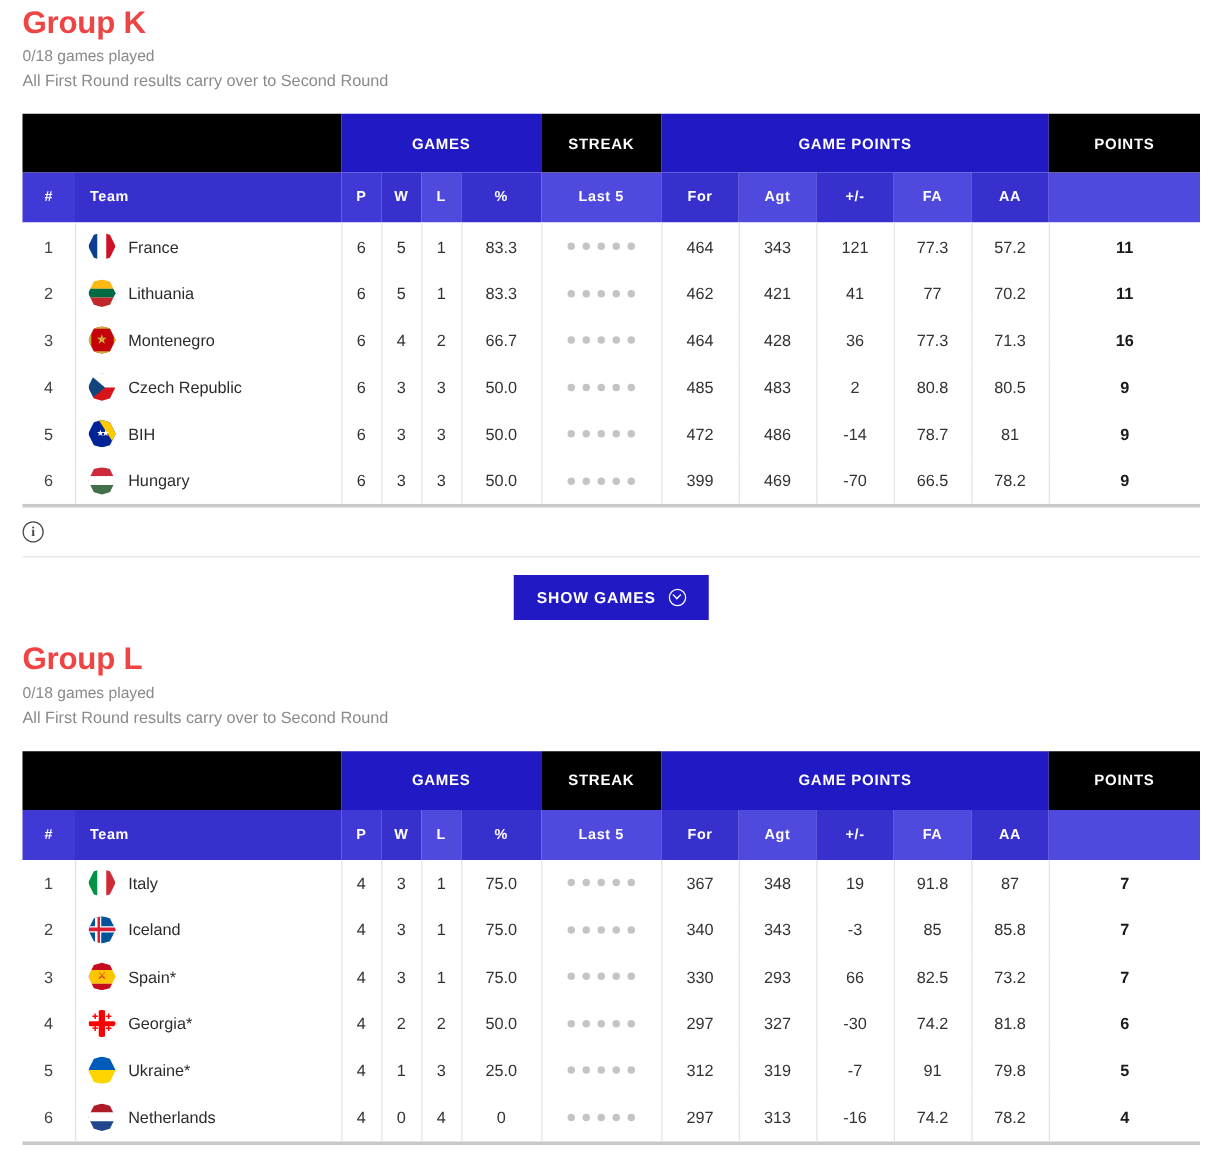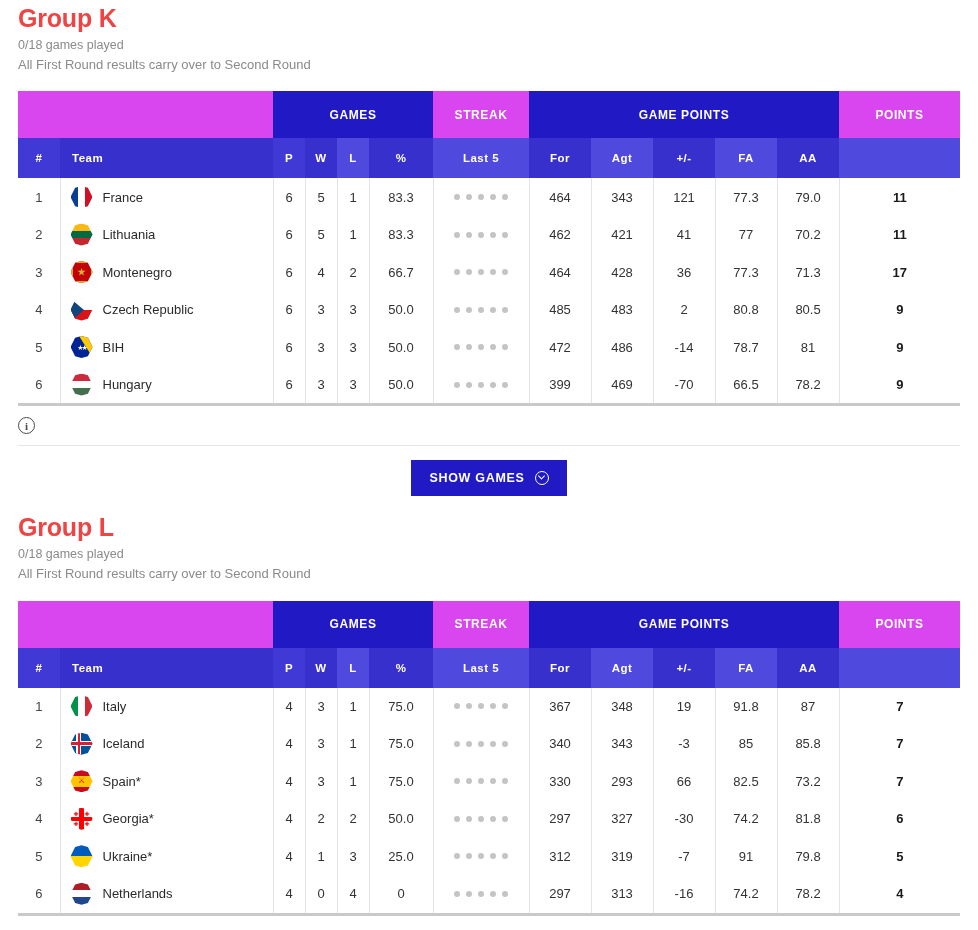--- a/index.html
+++ b/index.html
@@ -51,21 +51,21 @@
     background: #2019c4;
     color: #ffffff;
     font-size: 12px;
     font-weight: bold;
     letter-spacing: 0.6px;
     height: 47px;
     vertical-align: middle;
     text-align: center;
     border: 0;
   }
-  .standings thead tr.grp th.lightgrp { background: #d946ef; }
+  .standings thead tr.grp th.lightgrp { background: #000000; }
 
   
   .standings thead tr.sub th {
     color: #ffffff;
     font-size: 11.5px;
     font-weight: bold;
     letter-spacing: 0.5px;
     height: 40px;
     vertical-align: middle;
     text-align: center;
@@ -262,21 +262,21 @@
                   <span class="dot"></span>
                   <span class="dot"></span>
                   <span class="dot"></span>
                   <span class="dot"></span>
                 </div>
               </td>
               <td>464</td>
               <td>343</td>
               <td>121</td>
               <td>77.3</td>
-              <td>79.0</td>
+              <td>57.2</td>
               <td class="pts">11</td>
             </tr>
             <tr>
               <td class="rank">2</td>
               <td class="team">
                 <div class="team-cell">
                   <div class="flag">
                     <span class="band" style="background:#fdb913;top:0%;height:33.4%"></span>
                     <span class="band" style="background:#006a44;top:33.4%;height:33.3%"></span>
                     <span class="band" style="background:#c1272d;top:66.7%;height:33.3%"></span>
@@ -327,21 +327,21 @@
                   <span class="dot"></span>
                   <span class="dot"></span>
                   <span class="dot"></span>
                 </div>
               </td>
               <td>464</td>
               <td>428</td>
               <td>36</td>
               <td>77.3</td>
               <td>71.3</td>
-              <td class="pts">17</td>
+              <td class="pts">16</td>
             </tr>
             <tr>
               <td class="rank">4</td>
               <td class="team">
                 <div class="team-cell">
                   <div class="flag">
                     <span class="band" style="background:#ffffff;top:0%;height:50%"></span>
                     <span class="band" style="background:#d7141a;top:50%;height:50%"></span>
                     <span style="position:absolute;left:0;top:0;width:0;height:0;border-top:11px solid transparent;border-bottom:11px solid transparent;border-left:13px solid #11457e;"></span>
                   </div>

